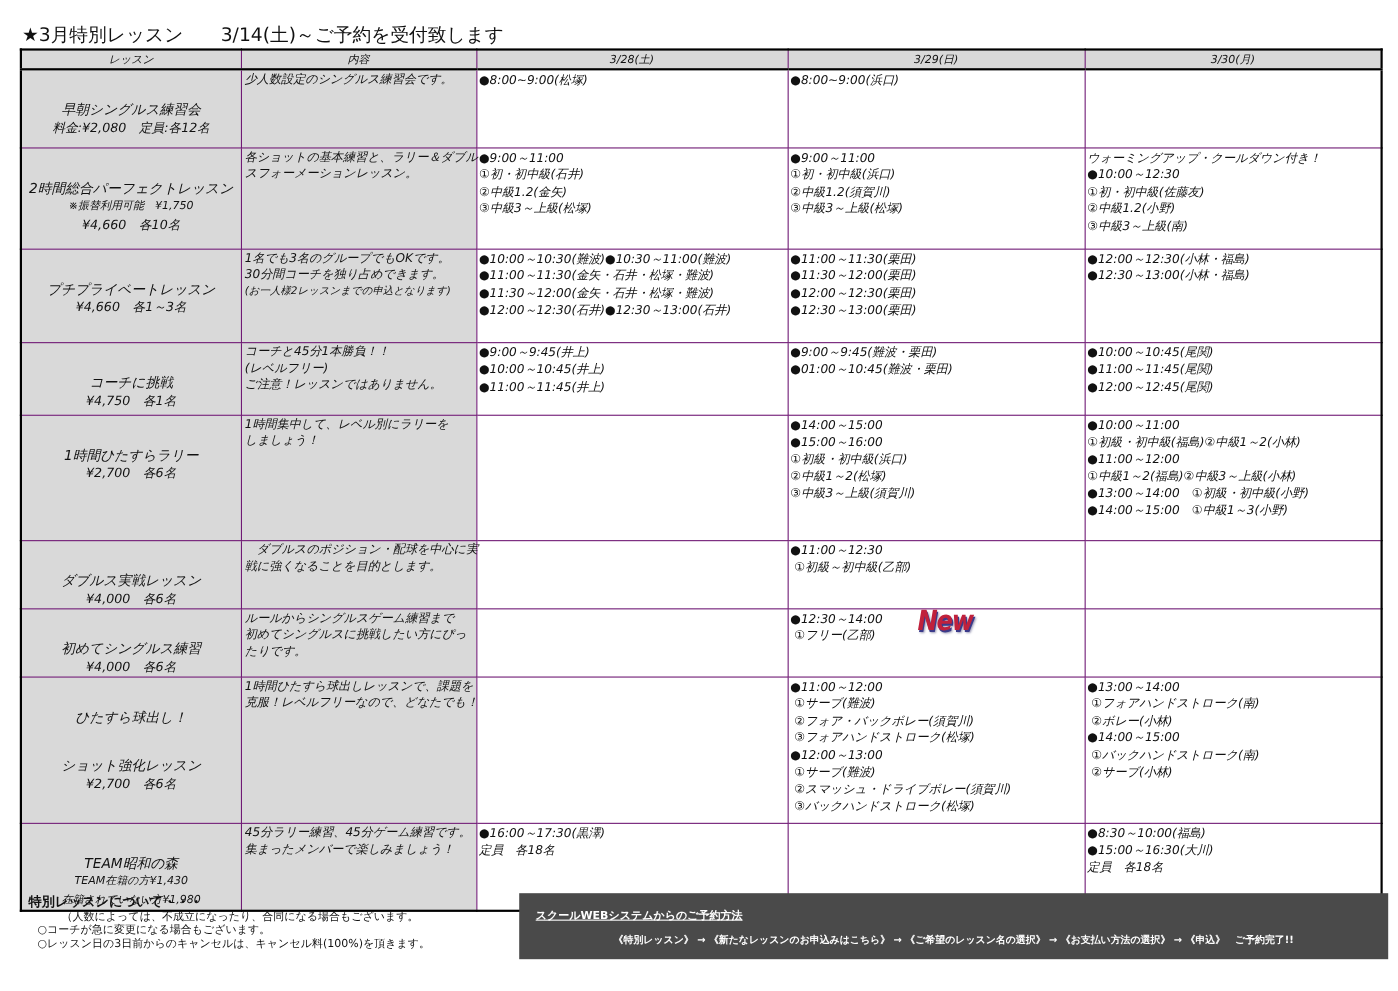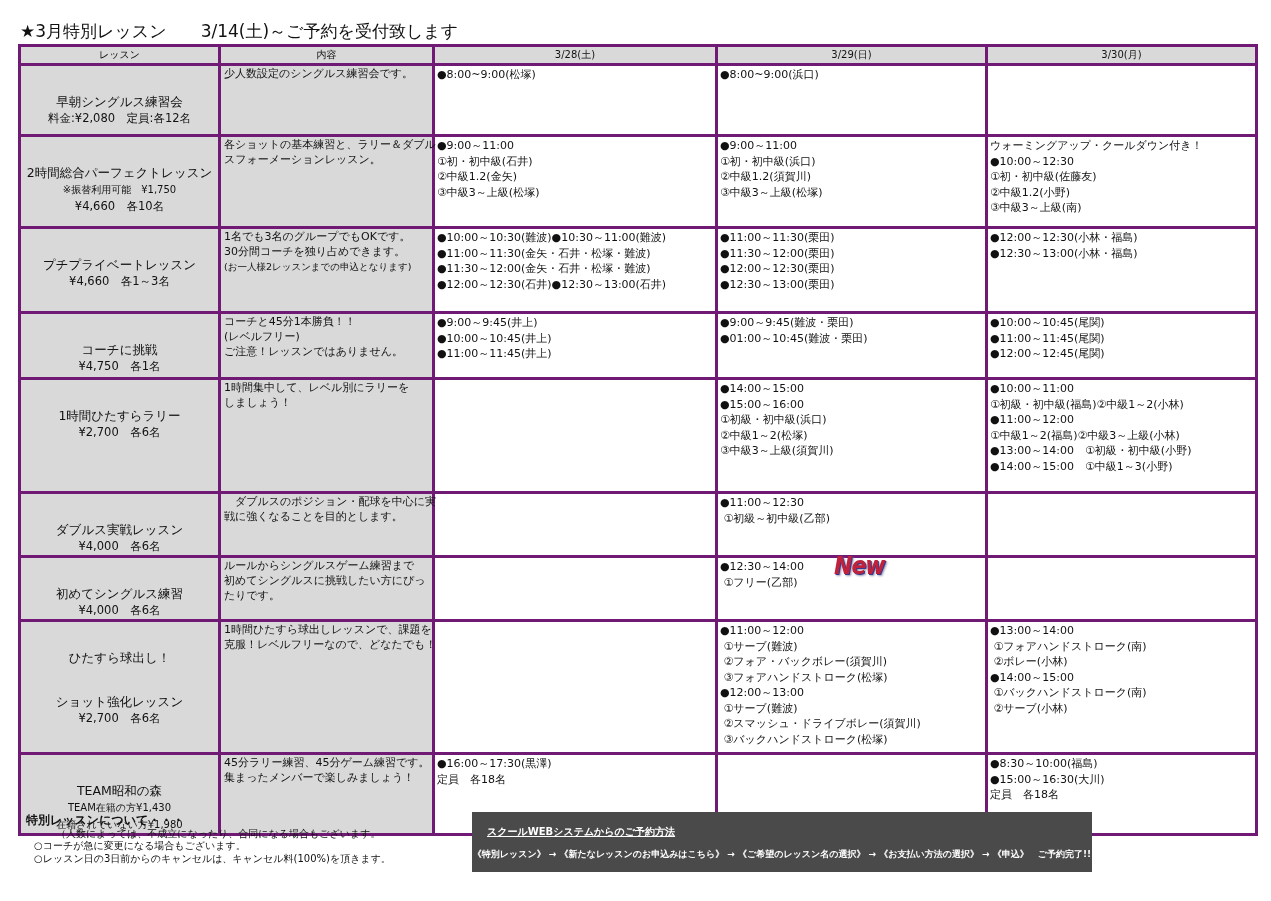--- a/index.html
+++ b/index.html
@@ -11,21 +11,21 @@
   .title {
     position: absolute; left: 20px; top: 20px;
     font-size: 17px; font-weight: normal; letter-spacing: 0px; white-space: pre;
   }
   table.sched {
     position: absolute; left: 18px; top: 44px;
     width: 1237px; border-collapse: collapse; table-layout: fixed;
     border: 2px solid #000;
   }
   table.sched th, table.sched td {
-    border: 3px solid #701a75; vertical-align: top; padding: 0;
+    border: 1px solid #701a75; vertical-align: top; padding: 0; font-style: italic;
   }
   table.sched th {
     background: #d9d9d9; font-size: 10px; font-weight: normal; height: 16px;
     text-align: center; vertical-align: middle; border-bottom: 2px solid #000;
   }
   td.lesson {
     background: #d9d9d9; text-align: center; vertical-align: middle;
     font-size: 12px; line-height: 17px;
   }
   td.lesson .name { font-size: 12.5px; margin-top: 27px; }
@@ -45,21 +45,21 @@
     text-shadow: 1px 1px 0 #3b3a8a, 2px 2px 2px #9a9ab5;
     transform: scaleY(1.15);
   }
   .notes {
     position: absolute; left: 26px; top: 814px; font-size: 10px; line-height: 12.5px;
   }
   .notes .head { font-size: 12px; font-weight: bold; margin-bottom: 1px; }
   .notes .item { padding-left: 8px; white-space: pre; }
   .notes .sub { padding-left: 30px; white-space: pre; }
   .howto {
-    position: absolute; left: 472px; top: 812px; width: 620px; height: 60px;
+    position: absolute; left: 472px; top: 812px; width: 790px; height: 60px;
     background: #4a4a4a; color: #fff;
   }
   .howto .h {
     position: absolute; left: 15px; top: 13px; font-size: 10px; font-weight: bold;
     text-decoration: underline;
   }
   .howto .steps {
     position: absolute; left: 0; right: 0; top: 36px; text-align: center;
     font-size: 9px; font-weight: bold; white-space: pre;
   }

